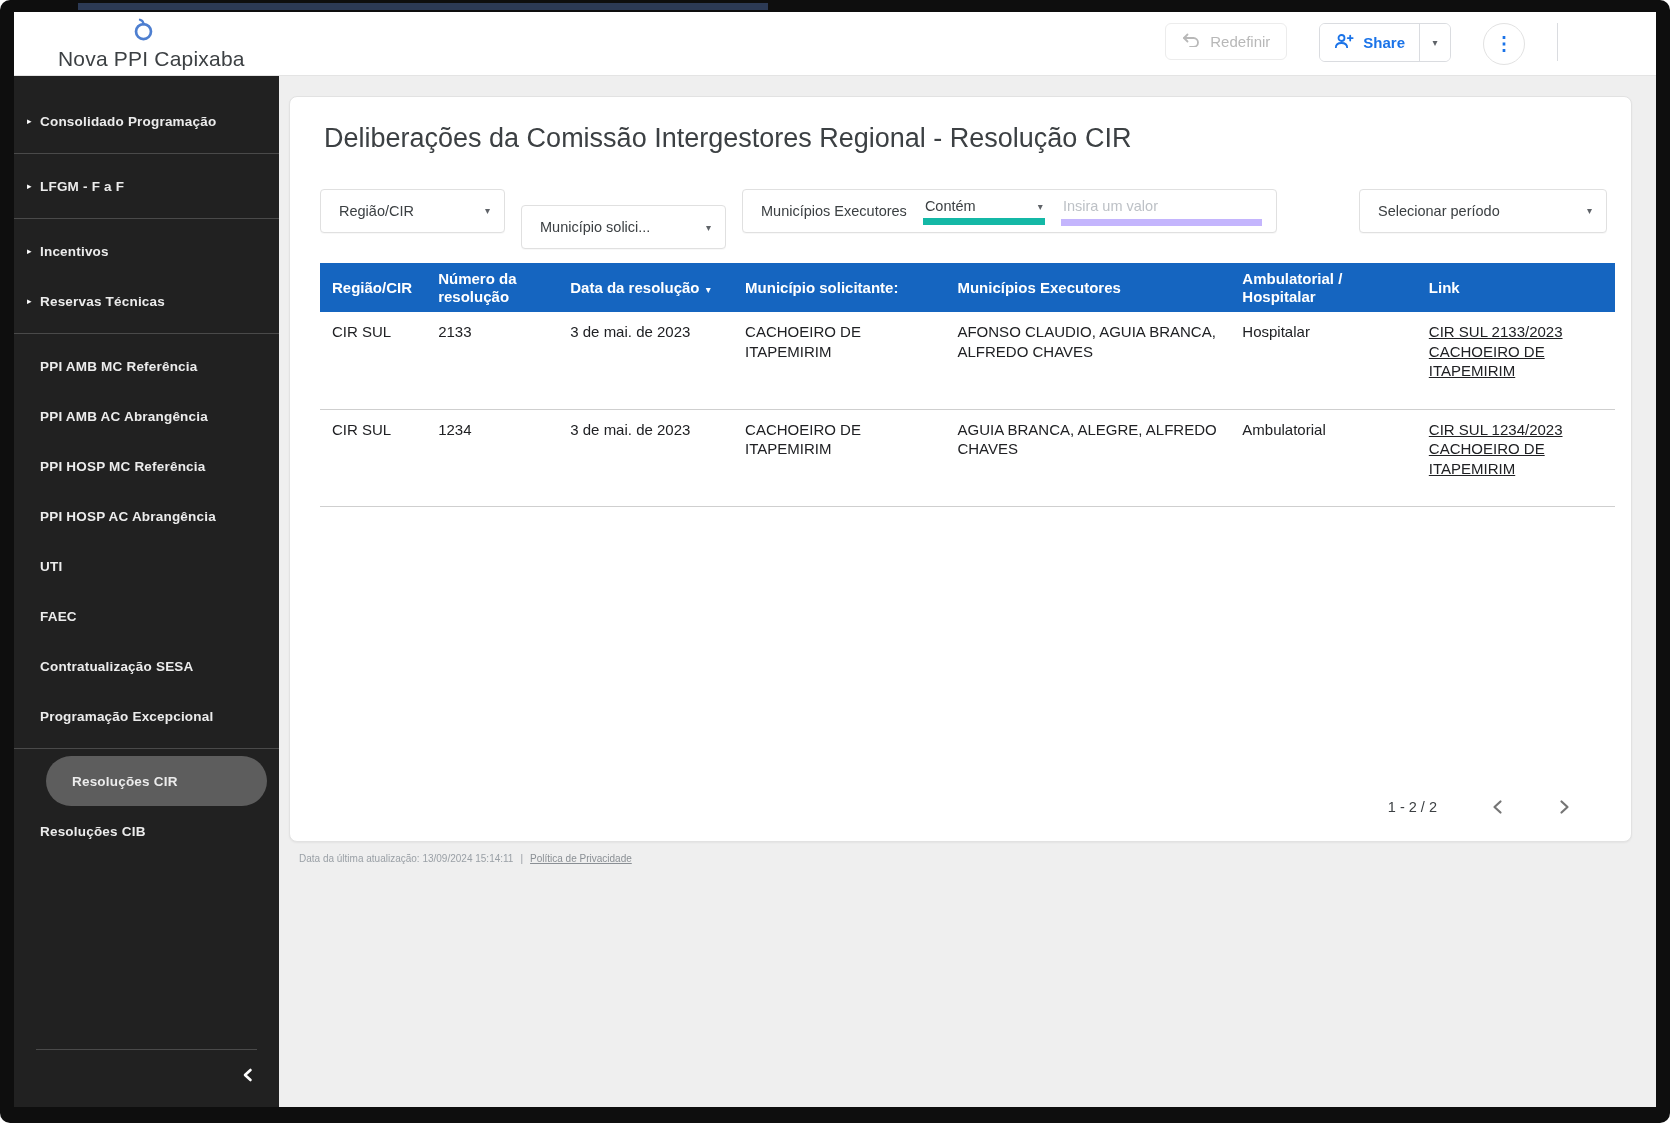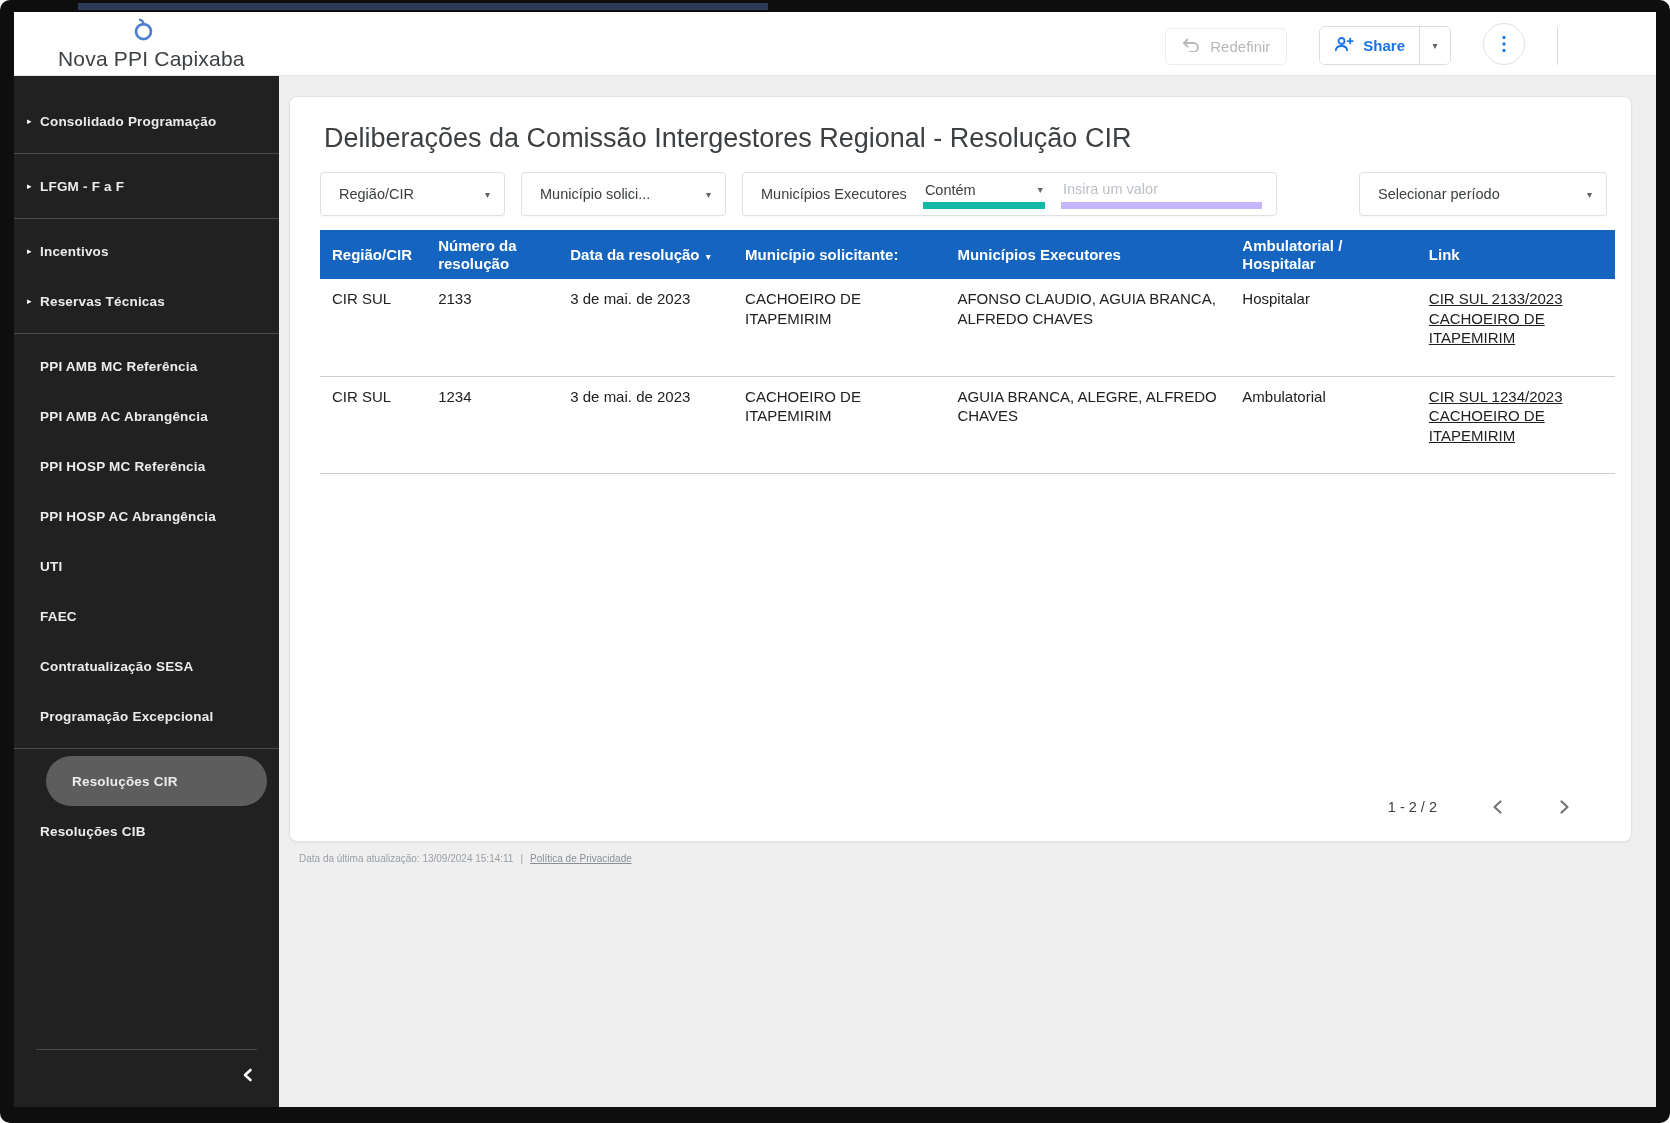--- a/index.html
+++ b/index.html
@@ -7,21 +7,21 @@
 
   .frame { width:1670px; height:1123px; background:#0e0e0e; border-radius:10px; padding:12px 14px 16px 14px; position:relative; overflow:hidden; }
   .top-strip { position:absolute; top:3px; left:78px; width:690px; height:7px; background:#2c3a55; }
 
   .app { width:100%; height:100%; background:#efefef; display:flex; flex-direction:column; overflow:hidden; }
 
   
   .topbar { height:64px; background:#fff; flex:0 0 auto; display:flex; align-items:center; justify-content:space-between; padding:0 24px 0 28px; border-bottom:1px solid #e4e4e4; }
   .topbar-left { display:flex; align-items:center;flex-direction:column; }
   .app-title { font-size:21px; color:#3c4043; margin-left:16px; letter-spacing:.2px; }
-  .topbar-right { display:flex; align-items:flex-end; gap:32px; }
+  .topbar-right { display:flex; align-items:flex-start; gap:32px; }
   .btn-redefinir { display:flex; align-items:center; gap:10px; border:1px solid #ececec; border-radius:6px; background:#fff; color:#b8b8b8; font-size:15px; padding:9px 16px; font-family:inherit; cursor:pointer; }
   .share-split { display:flex; border:1px solid #dadce0; border-radius:6px; overflow:hidden; background:#fff; }
   .btn-share { display:flex; align-items:center; gap:9px; background:#fff; border:none; border-right:1px solid #dadce0; color:#1a73e8; font-weight:700; font-size:15px; padding:9px 14px; font-family:inherit; cursor:pointer; }
   .share-caret { background:#fff; border:none; width:30px; color:#5f6368; font-size:10px; cursor:pointer; }
   .more-btn { width:42px; height:42px; border-radius:50%; border:1px solid #e2e2e2; background:#fff; color:#1a73e8; font-size:19px; font-weight:700; line-height:1; cursor:pointer; }
   .v-divider { width:1px; height:38px; background:#dadce0; }
   .avatar { width:42px; height:42px; border-radius:50%; cursor:pointer;
             background: radial-gradient(circle at 50% 34%, #f2dcc0 0 26%, #d9b astronomical), radial-gradient(circle at 50% 38%, #f0d6b8 0 30%, #c9a27d 55%, #98714f 78%, #7a5a40 100%); }
 
   
@@ -39,21 +39,21 @@
   .collapse-btn { background:none; border:none; cursor:pointer; padding:2px 4px; }
 
   .content { flex:1; padding:20px 24px 0 10px; min-width:0; }
   .card { background:#fff; border:1px solid #e2e2e2; border-radius:8px; box-shadow:0 1px 2px rgba(0,0,0,.05); height:746px; padding:26px 12px 0 30px; position:relative; }
   .page-title { font-size:27px; font-weight:400; color:#3c4043; margin:0 0 18px 4px; }
 
   
   .filters { display:flex; gap:16px; margin-bottom:14px; align-items:center; }
   .filter-box { border:1px solid #e0e0e0; border-radius:4px; height:44px; display:flex; align-items:center; padding:0 14px 0 18px; font-size:14.5px; color:#3c4043; box-shadow:0 1px 1px rgba(0,0,0,.03); background:#fff; }
   .fb-region { width:185px; cursor:pointer; }
-  .fb-municipio { width:205px; cursor:pointer; }
+  .fb-municipio { width:205px; cursor:pointer;margin-top:33px; }
   .fb-executores { width:535px; }
   .fb-period { width:248px; margin-left:auto; margin-right:12px; cursor:pointer; }
   .filter-box .dd { margin-left:auto; color:#5f6368; font-size:10px; }
   .fb-executores .f-label { margin-right:16px; white-space:nowrap; }
   .op-select { display:flex; align-items:center; width:122px; border-bottom:7px solid #14b8a6; padding:2px 2px 4px 2px; margin-right:16px; cursor:pointer; }
   .op-select .dd2 { margin-left:auto; color:#5f6368; font-size:10px; }
   .f-input { flex:1; border:none; outline:none; border-bottom:7px solid #c4b5fd; font-size:14.5px; font-family:inherit; color:#ef4444; padding:2px 0 5px 2px; background:transparent; }
   .f-input::placeholder { color:#bdc1c6; }
 
   

